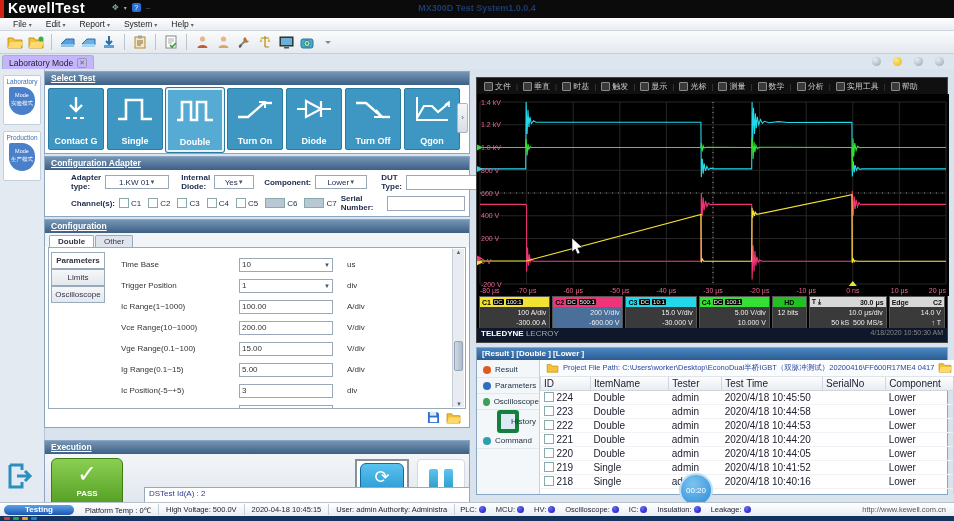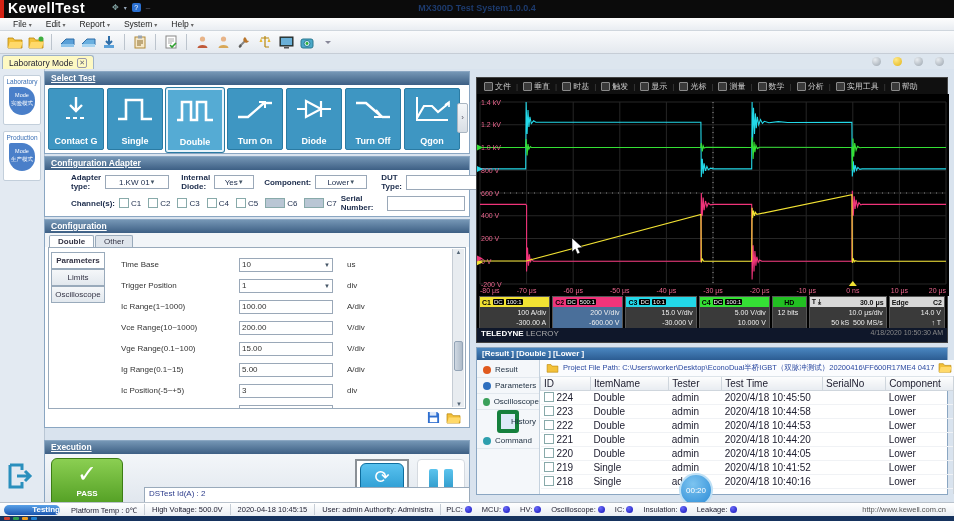--- a/index.html
+++ b/index.html
@@ -15,21 +15,21 @@
   
   .menubar{position:absolute;left:0;top:18px;right:0;height:12px;background:linear-gradient(#fdfdfd,#e9edf2);border-bottom:1px solid #cfd6dd;display:flex;align-items:center;padding-left:6px;font-size:8.5px;color:#222;}
   .menu-item{padding:0 7px;display:flex;gap:2px;align-items:center;}
   .menu-item .arr{font-size:6px;color:#666;}
   
   .toolbar{position:absolute;left:0;top:31px;right:0;height:22px;background:linear-gradient(#fafbfc,#e4e9ef);border-bottom:1px solid #c6cdd6;display:flex;align-items:center;padding-left:6px;gap:3px;}
   .tbtn{width:18px;height:18px;display:flex;align-items:center;justify-content:center;border-radius:2px;}
   .tsep{width:1px;height:16px;background:#bcc4cd;margin:0 3px;}
   
   .tabrow{position:absolute;left:0;top:54px;right:0;height:15px;background:#dde6ef;border-bottom:1px solid #b9c6d4;}
-  .doctab{position:absolute;left:2px;top:1px;height:13px;background:#fef9c3;border:1px solid #9fb2c6;border-bottom:none;border-radius:3px 3px 0 0;font-size:8.5px;color:#223;display:flex;align-items:center;gap:4px;padding:0 6px;}
+  .doctab{position:absolute;left:2px;top:1px;height:13px;background:#c4b5fd;border:1px solid #9fb2c6;border-bottom:none;border-radius:3px 3px 0 0;font-size:8.5px;color:#223;display:flex;align-items:center;gap:4px;padding:0 6px;}
   .doctab .x{font-size:7px;color:#667;border:1px solid #99a;border-radius:2px;width:8px;height:8px;line-height:8px;text-align:center;}
   .windots{position:absolute;right:10px;top:3px;display:flex;gap:12px;}
   .windots i{width:9px;height:9px;border-radius:50%;background:radial-gradient(circle at 35% 30%,#e8ecf0,#9aa4ae);}
   .windots i.yellow{background:radial-gradient(circle at 35% 30%,#ffe98a,#e3b414);}
   
   .main{position:absolute;left:0;top:69px;right:0;bottom:16px;background:#d9e3ee;}
   
   .sidebar{position:absolute;left:0;top:0;width:44px;bottom:0;background:#e3eaf2;border-right:1px solid #b9c6d4;}
   .modecard{margin:6px 3px;width:36px;height:46px;background:#fff;border:1px solid #c3cfdb;border-radius:2px;text-align:center;padding-top:2px;}
   .modecard .mlbl{font-size:6.5px;color:#3a6fb5;}
@@ -118,21 +118,21 @@
   .pathbar{height:16px;display:flex;align-items:center;gap:4px;font-size:7.5px;color:#2a48a0;padding-left:6px;border-bottom:1px solid #dde4ea;background:#fbfcfe;}
   .pathbar .openbtn{margin-left:auto;margin-right:14px;}
   table.res{border-collapse:collapse;width:calc(100% - 12px);font-size:10px;color:#223;table-layout:fixed;}
   table.res th{background:linear-gradient(#fdfdfd,#e8ecf1);border:1px solid #cfd6dd;border-top:none;font-weight:normal;text-align:left;padding:1px 3px;height:11px;}
   table.res td{padding:1px 3px;height:11px;border-bottom:1px solid #f0f2f5;white-space:nowrap;overflow:hidden;}
   .tscroll{position:absolute;right:0;top:16px;bottom:0;width:12px;background:#eef1f5;border-left:1px solid #ccd3da;font-size:6px;color:#567;text-align:center;}
   .timer{position:absolute;left:205px;top:404px;width:30px;height:30px;border-radius:50%;background:radial-gradient(circle at 40% 30%,#7cc4f0,#2a8ad6);border:2px solid #bfe0f5;color:#fff;font-size:8px;display:flex;align-items:center;justify-content:center;}
   
   .statusbar{position:absolute;left:0;bottom:5px;right:0;height:13px;background:linear-gradient(#ffffff,#e9eef3);border-top:1px solid #b9c2cc;display:flex;align-items:center;font-size:7.5px;color:#223;gap:0;}
   .sb-seg{padding:0 7px;border-right:1px solid #c6cdd5;height:11px;display:flex;align-items:center;gap:3px;white-space:nowrap;}
-  .testpill{margin:0 4px;width:56px;height:10px;border-radius:6px;background:linear-gradient(#5aa2e8,#1a56b0);color:#fff;font-weight:bold;font-size:8px;text-align:right;line-height:10px;}
+  .testpill{margin:0 4px;width:70px;height:10px;border-radius:6px;background:linear-gradient(#5aa2e8,#1a56b0);color:#fff;font-weight:bold;font-size:8px;text-align:center;line-height:10px;}
   .ind{display:flex;align-items:center;gap:2px;padding:0 5px;}
   .ind i{width:7px;height:7px;border-radius:50%;background:radial-gradient(circle at 35% 30%,#6a6af8,#1212b8);}
   .sb-url{margin-left:auto;padding-right:8px;color:#555;}
   .bottomstrip{position:absolute;left:0;bottom:0;right:0;height:5px;background:#16335e;display:flex;gap:3px;align-items:center;padding-left:4px;}
   .bottomstrip i{width:6px;height:3px;border-radius:1px;}
 </style>
 </head>
 <body>
 
 <div class="app">

